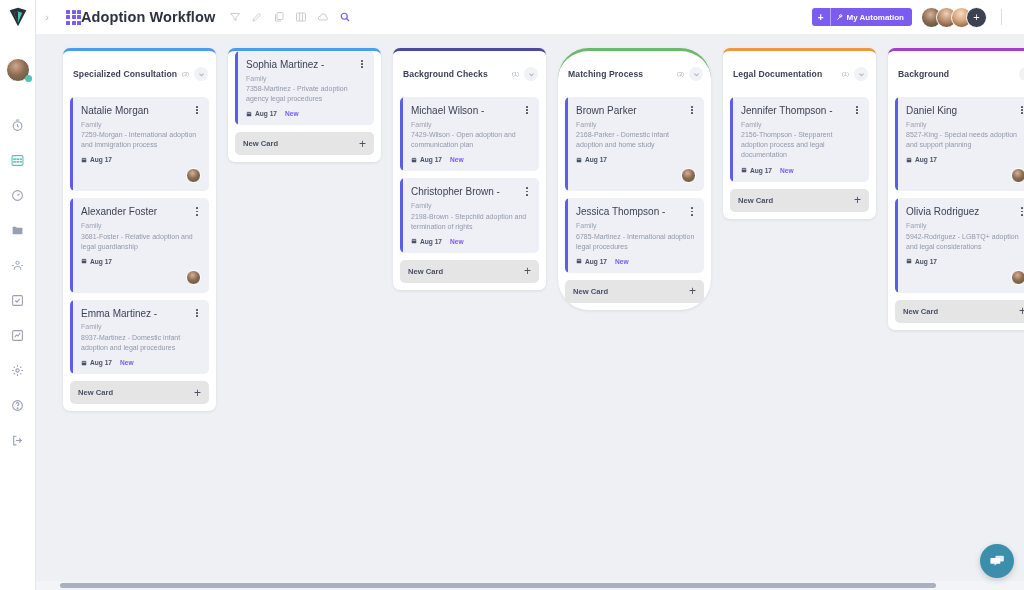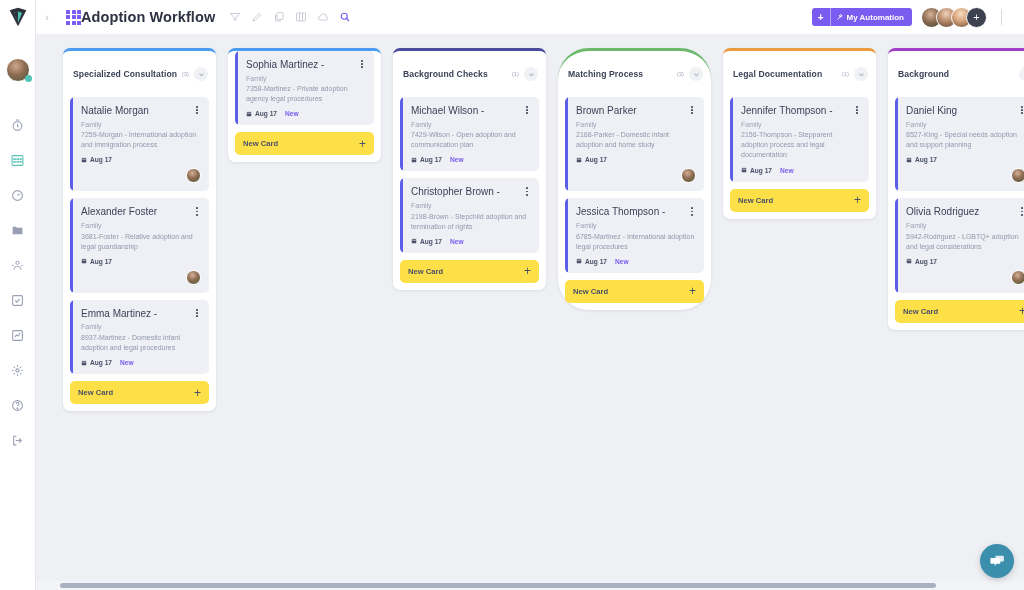--- a/index.html
+++ b/index.html
@@ -188,21 +188,21 @@
     font-size: 6.6px; color: #7a5cf0; font-weight: 700;
   }
   .card-avatar-row { display: flex; justify-content: flex-end; margin-top: 5px; }
   .card-avatar {
     width: 15px; height: 15px; border-radius: 50%;
     background: radial-gradient(circle at 42% 32%, #d4b096 0%, #8d6b52 46%, #49562f 100%);
     border: 1px solid #ffffff;
   }
 
   .new-card {
-    background: #fde047; border-radius: 5px;
+    background: #e5e5e5; border-radius: 5px;
     height: 23px; display: flex; align-items: center;
     padding: 0 8px; cursor: pointer; margin-top: 1px;
   }
   .new-card-label { font-size: 7.6px; font-weight: 700; color: #4a5068; }
   .new-card-plus { margin-left: auto; color: #4a5068; font-size: 12px; line-height: 1; }
 
   
   #chat-widget {
     position: absolute; right: 10px; bottom: 12px;
     width: 34px; height: 34px; border-radius: 50%;

